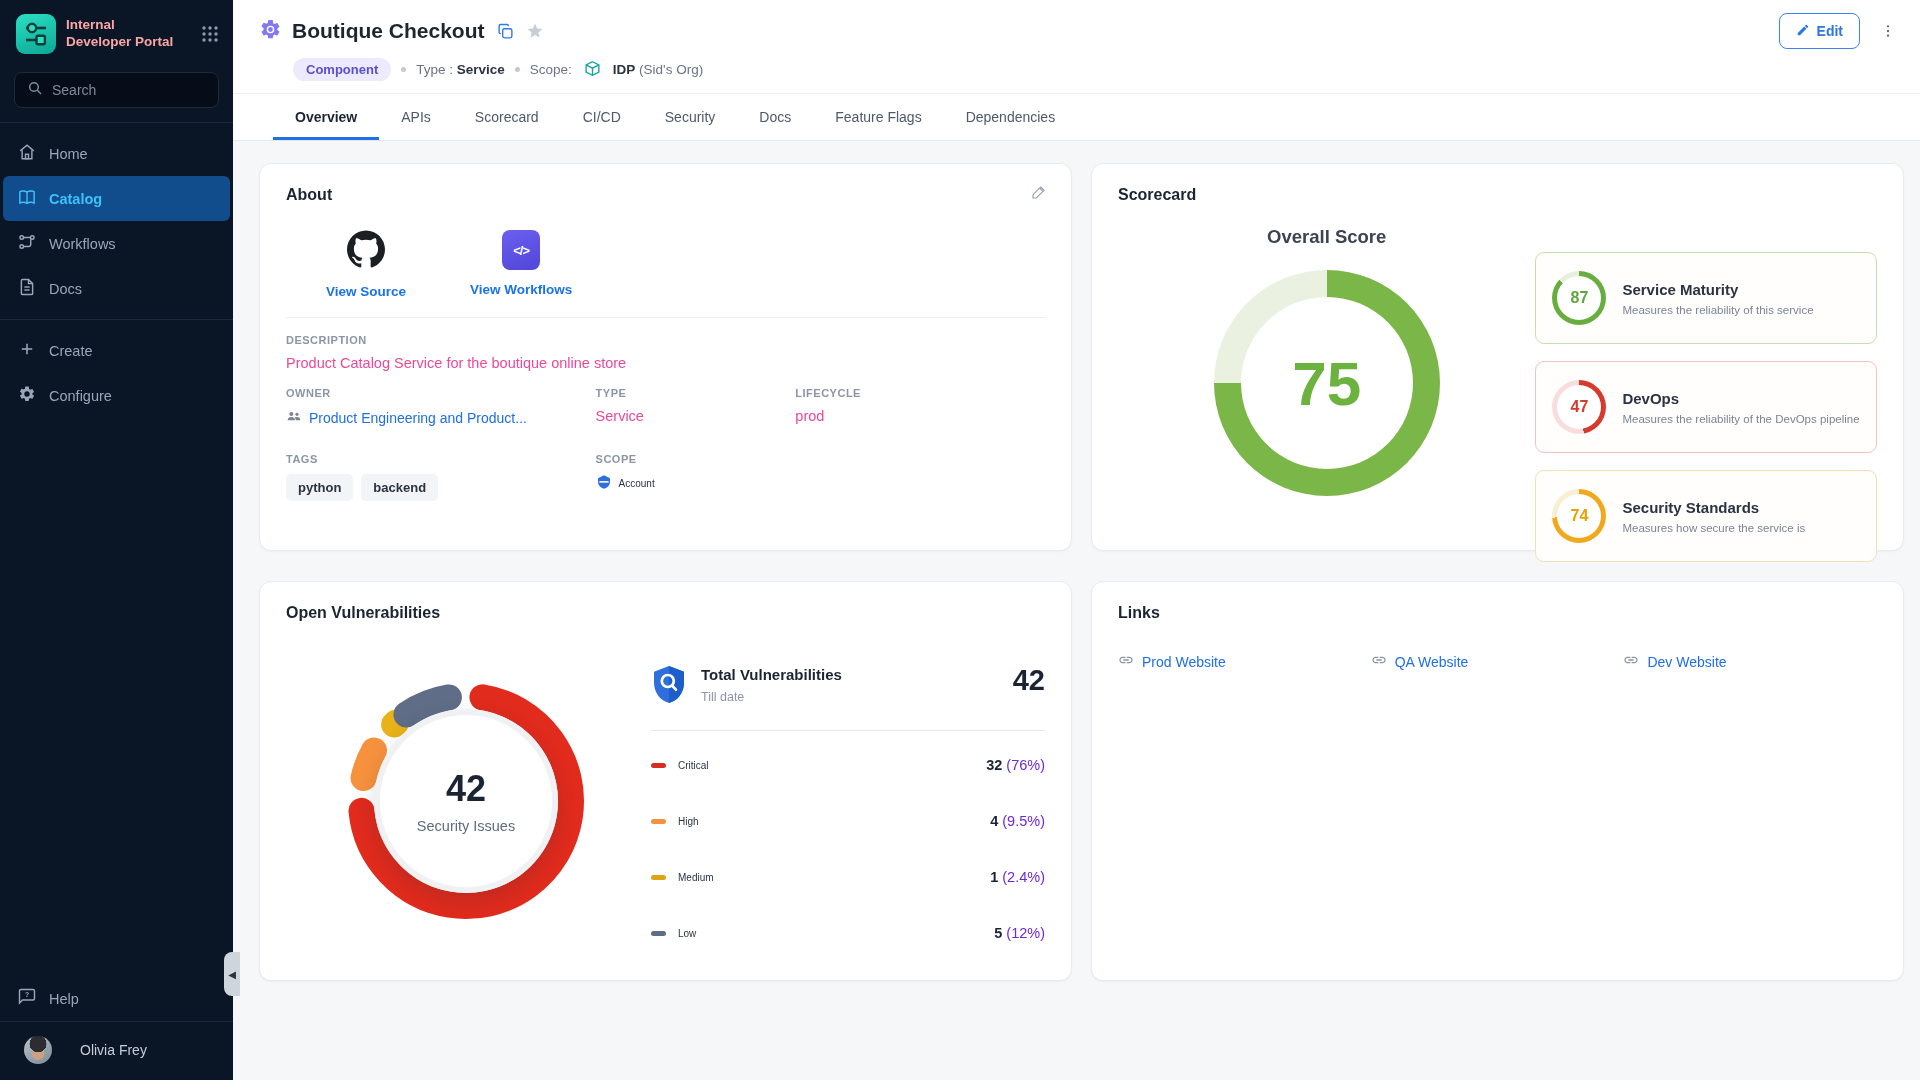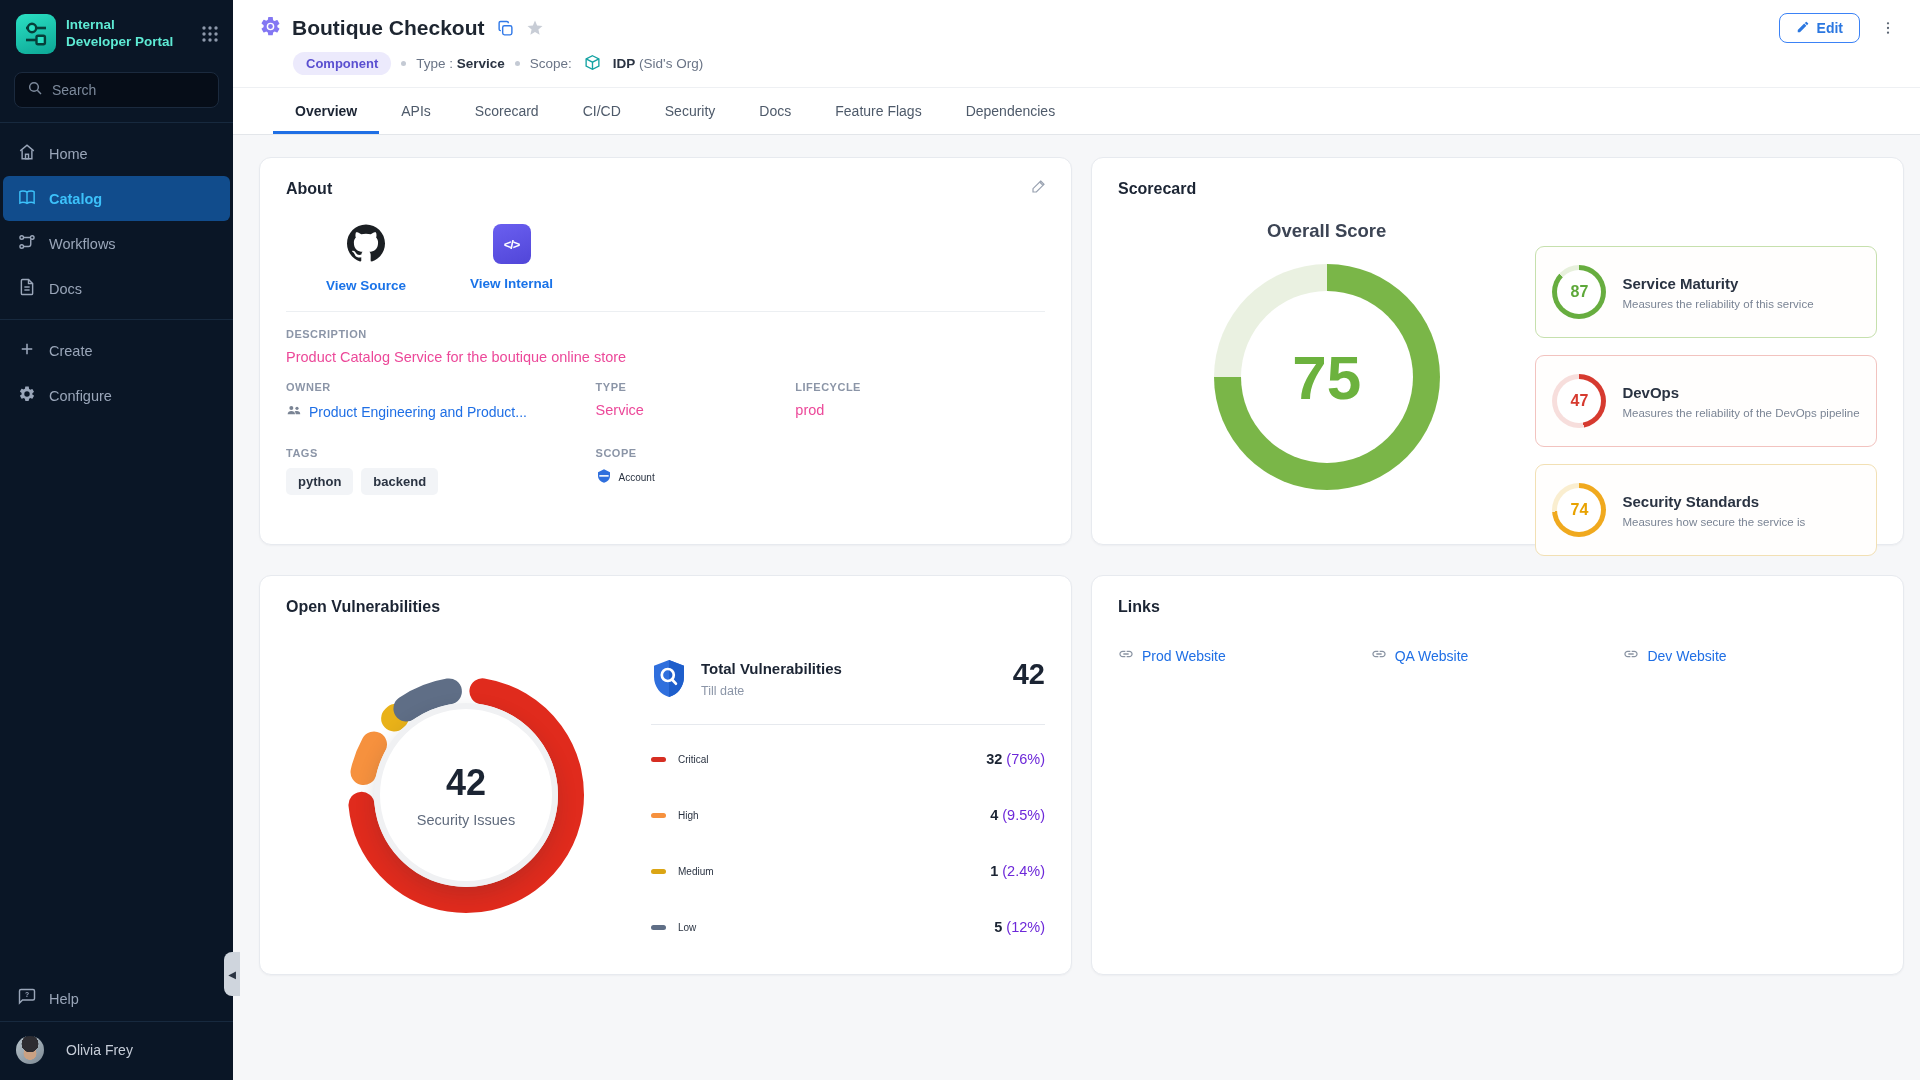--- a/index.html
+++ b/index.html
@@ -4,48 +4,48 @@
 <style>
   * { margin:0; padding:0; box-sizing:border-box; }
   html,body { width:1920px; height:1080px; overflow:hidden; font-family:"Liberation Sans", sans-serif; background:#f6f7f9; }
   .app { display:flex; width:100%; height:100%; }
 
   
   .sidebar { position:relative; width:233px; height:100%; background:#0a1626; color:#9aa6b9; flex-shrink:0; }
   .side-top { display:flex; align-items:center; gap:10px; padding:14px 14px 12px 16px; }
   .logo-sq { width:40px; height:40px; border-radius:9px; background:linear-gradient(160deg,#2be0c3,#0ca695); position:relative; flex-shrink:0; }
   .logo-sq svg { position:absolute; inset:0; }
-  .side-title { color:#5eead4; font-size:13.5px; font-weight:bold; line-height:1.25; flex:1; }
+  .side-title { color:#fca5a5; font-size:13.5px; font-weight:bold; line-height:1.25; flex:1; }
   .waffle { color:#8e99ab; cursor:pointer; }
   .search-box { margin:6px 14px 14px 14px; height:36px; background:#060d18; border:1px solid #1b2a3e; border-radius:8px; display:flex; align-items:center; gap:9px; padding:0 12px; color:#7d8a9c; }
   .search-box input { background:transparent; border:none; outline:none; color:#cfd6e0; font-size:14px; width:100%; font-family:"Liberation Sans",sans-serif; }
   .search-box input::placeholder { color:#7d8a9c; }
   .side-div { height:1px; background:#17293e; margin:0; }
   .nav { padding:8px 0; }
   .nav-item { display:flex; align-items:center; gap:13px; height:45px; padding:0 18px; font-size:14.5px; color:#9aa6b9; cursor:pointer; }
   .nav-item svg { flex-shrink:0; }
   .nav-item.active { background:#114c8c; color:#3cc1fa; margin:0 3px; border-radius:6px; padding:0 15px; font-weight:bold; }
   .side-bottom { position:absolute; bottom:0; left:0; right:0; }
-  .user-row { display:flex; align-items:center; gap:22px; padding:14px 16px 16px 16px; color:#c6cdd8; font-size:14px; }
+  .user-row { display:flex; align-items:center; gap:28px; padding:14px 16px 16px 24px; color:#c6cdd8; font-size:14px; }
   .avatar { width:28px; height:28px; border-radius:50%; background:
       radial-gradient(circle at 50% 28%, #2d2c31 0 34%, transparent 35%),
       radial-gradient(circle at 50% 62%, #caa183 0 28%, transparent 30%),
       linear-gradient(145deg,#b8c4cc,#7e8a94); flex-shrink:0; }
   .collapse-tab { position:absolute; right:-7px; top:952px; width:16px; height:44px; background:#cfd5dd; border-radius:8px 0 0 8px; display:flex; align-items:center; justify-content:center; color:#2b3442; font-size:10px; cursor:pointer; z-index:5; }
 
   
   .main { flex:1; display:flex; flex-direction:column; min-width:0; }
   .page-header { background:#fff; padding:13px 24px 12px 26px; }
   .ph-row1 { display:flex; align-items:center; }
   .ph-title { font-size:21px; font-weight:bold; color:#1d2530; margin-left:10px; }
   .icon-btn { background:none; border:none; cursor:pointer; display:inline-flex; align-items:center; padding:0; }
   .copy-ic { margin-left:12px; }
   .star-ic { margin-left:12px; }
   .spacer { flex:1; }
-  .edit-btn { display:inline-flex; align-items:center; gap:7px; height:30px; padding:0 16px; border:1px solid #3b82f6; border-radius:8px; background:#fff; color:#2b77e0; font-size:14px; font-weight:bold; cursor:pointer; font-family:"Liberation Sans",sans-serif; }
+  .edit-btn { display:inline-flex; align-items:center; gap:7px; height:36px; padding:0 16px; border:1px solid #3b82f6; border-radius:8px; background:#fff; color:#2b77e0; font-size:14px; font-weight:bold; cursor:pointer; font-family:"Liberation Sans",sans-serif; }
   .kebab { margin-left:20px; color:#5b6573; }
   .ph-row2 { display:flex; align-items:center; margin-top:9px; margin-left:34px; font-size:13.5px; color:#6a7486; gap:10px; }
   .badge { background:#eceafc; color:#5a4fd0; padding:4px 13px; border-radius:14px; font-size:13px; font-weight:bold; }
   .dot-sep { width:5px; height:5px; border-radius:50%; background:#c4cad4; }
   .crumb-strong { color:#2a3342; font-weight:bold; }
   .scope-cube { margin:0 2px; }
 
   .tabbar { background:#fff; border-top:1px solid #eef0f3; border-bottom:1px solid #e3e6ea; display:flex; padding-left:40px; }
   .tab { padding:15px 22px 12px 22px; font-size:14px; color:#4e5a6a; cursor:pointer; border-bottom:3px solid transparent; }
   .tab.active { color:#1b2433; font-weight:bold; border-bottom-color:#1f6fe5; }
@@ -326,21 +326,21 @@
           <div class="about-link">
             <span>
               <svg width="38" height="38" viewBox="0 0 24 24" fill="#1b1f23">
                 <path d="M12 .297c-6.63 0-12 5.373-12 12 0 5.303 3.438 9.8 8.205 11.385.6.113.82-.258.82-.577 0-.285-.01-1.04-.015-2.04-3.338.724-4.042-1.61-4.042-1.61C4.422 18.07 3.633 17.7 3.633 17.7c-1.087-.744.084-.729.084-.729 1.205.084 1.838 1.236 1.838 1.236 1.07 1.835 2.809 1.305 3.495.998.108-.776.417-1.305.76-1.605-2.665-.3-5.466-1.332-5.466-5.93 0-1.31.465-2.38 1.235-3.22-.135-.303-.54-1.523.105-3.176 0 0 1.005-.322 3.3 1.23.96-.267 1.98-.399 3-.405 1.02.006 2.04.138 3 .405 2.28-1.552 3.285-1.23 3.285-1.23.645 1.653.24 2.873.12 3.176.765.84 1.23 1.91 1.23 3.22 0 4.61-2.805 5.625-5.475 5.92.42.36.81 1.096.81 2.22 0 1.606-.015 2.896-.015 3.286 0 .315.21.69.825.57C20.565 22.092 24 17.592 24 12.297c0-6.627-5.373-12-12-12"></path>
               </svg>
             </span>
             <span class="lbl">View Source</span>
           </div>
           <div class="about-link">
             <span class="techdocs-ic">&lt;/&gt;</span>
-            <span class="lbl">View Internal</span>
+            <span class="lbl">View Workflows</span>
           </div>
         </div>
         <div class="about-div"></div>
         <div class="field-label">DESCRIPTION</div>
         <div class="field-val">Product Catalog Service for the boutique online store</div>
         <div class="about-grid">
           <div>
             <div class="field-label">OWNER</div>
             <div class="owner-link">
               <span>

